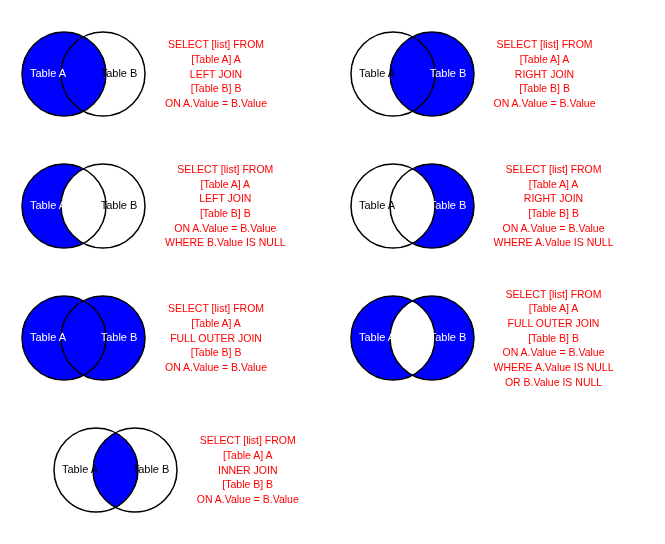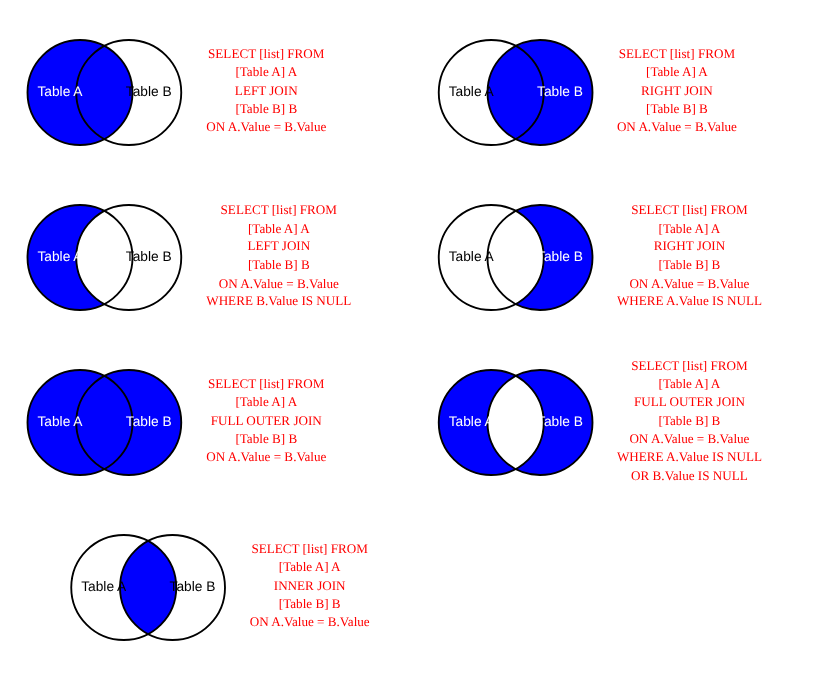--- a/index.html
+++ b/index.html
@@ -30,21 +30,21 @@
     }
 
     
     .venn-svg {
       flex-shrink: 0;
     }
 
     .sql-text {
       font-size: 10.5px;
       color: red;
-      font-family: Liberation Serif, serif;
+      font-family: Liberation Sans, sans-serif;
       line-height: 1.4;
       text-align: center;
       margin-left: 4px;
       white-space: pre-line;
     }
 
     .row4 {
       grid-column: 1 / 2;
       justify-content: center;
     }

